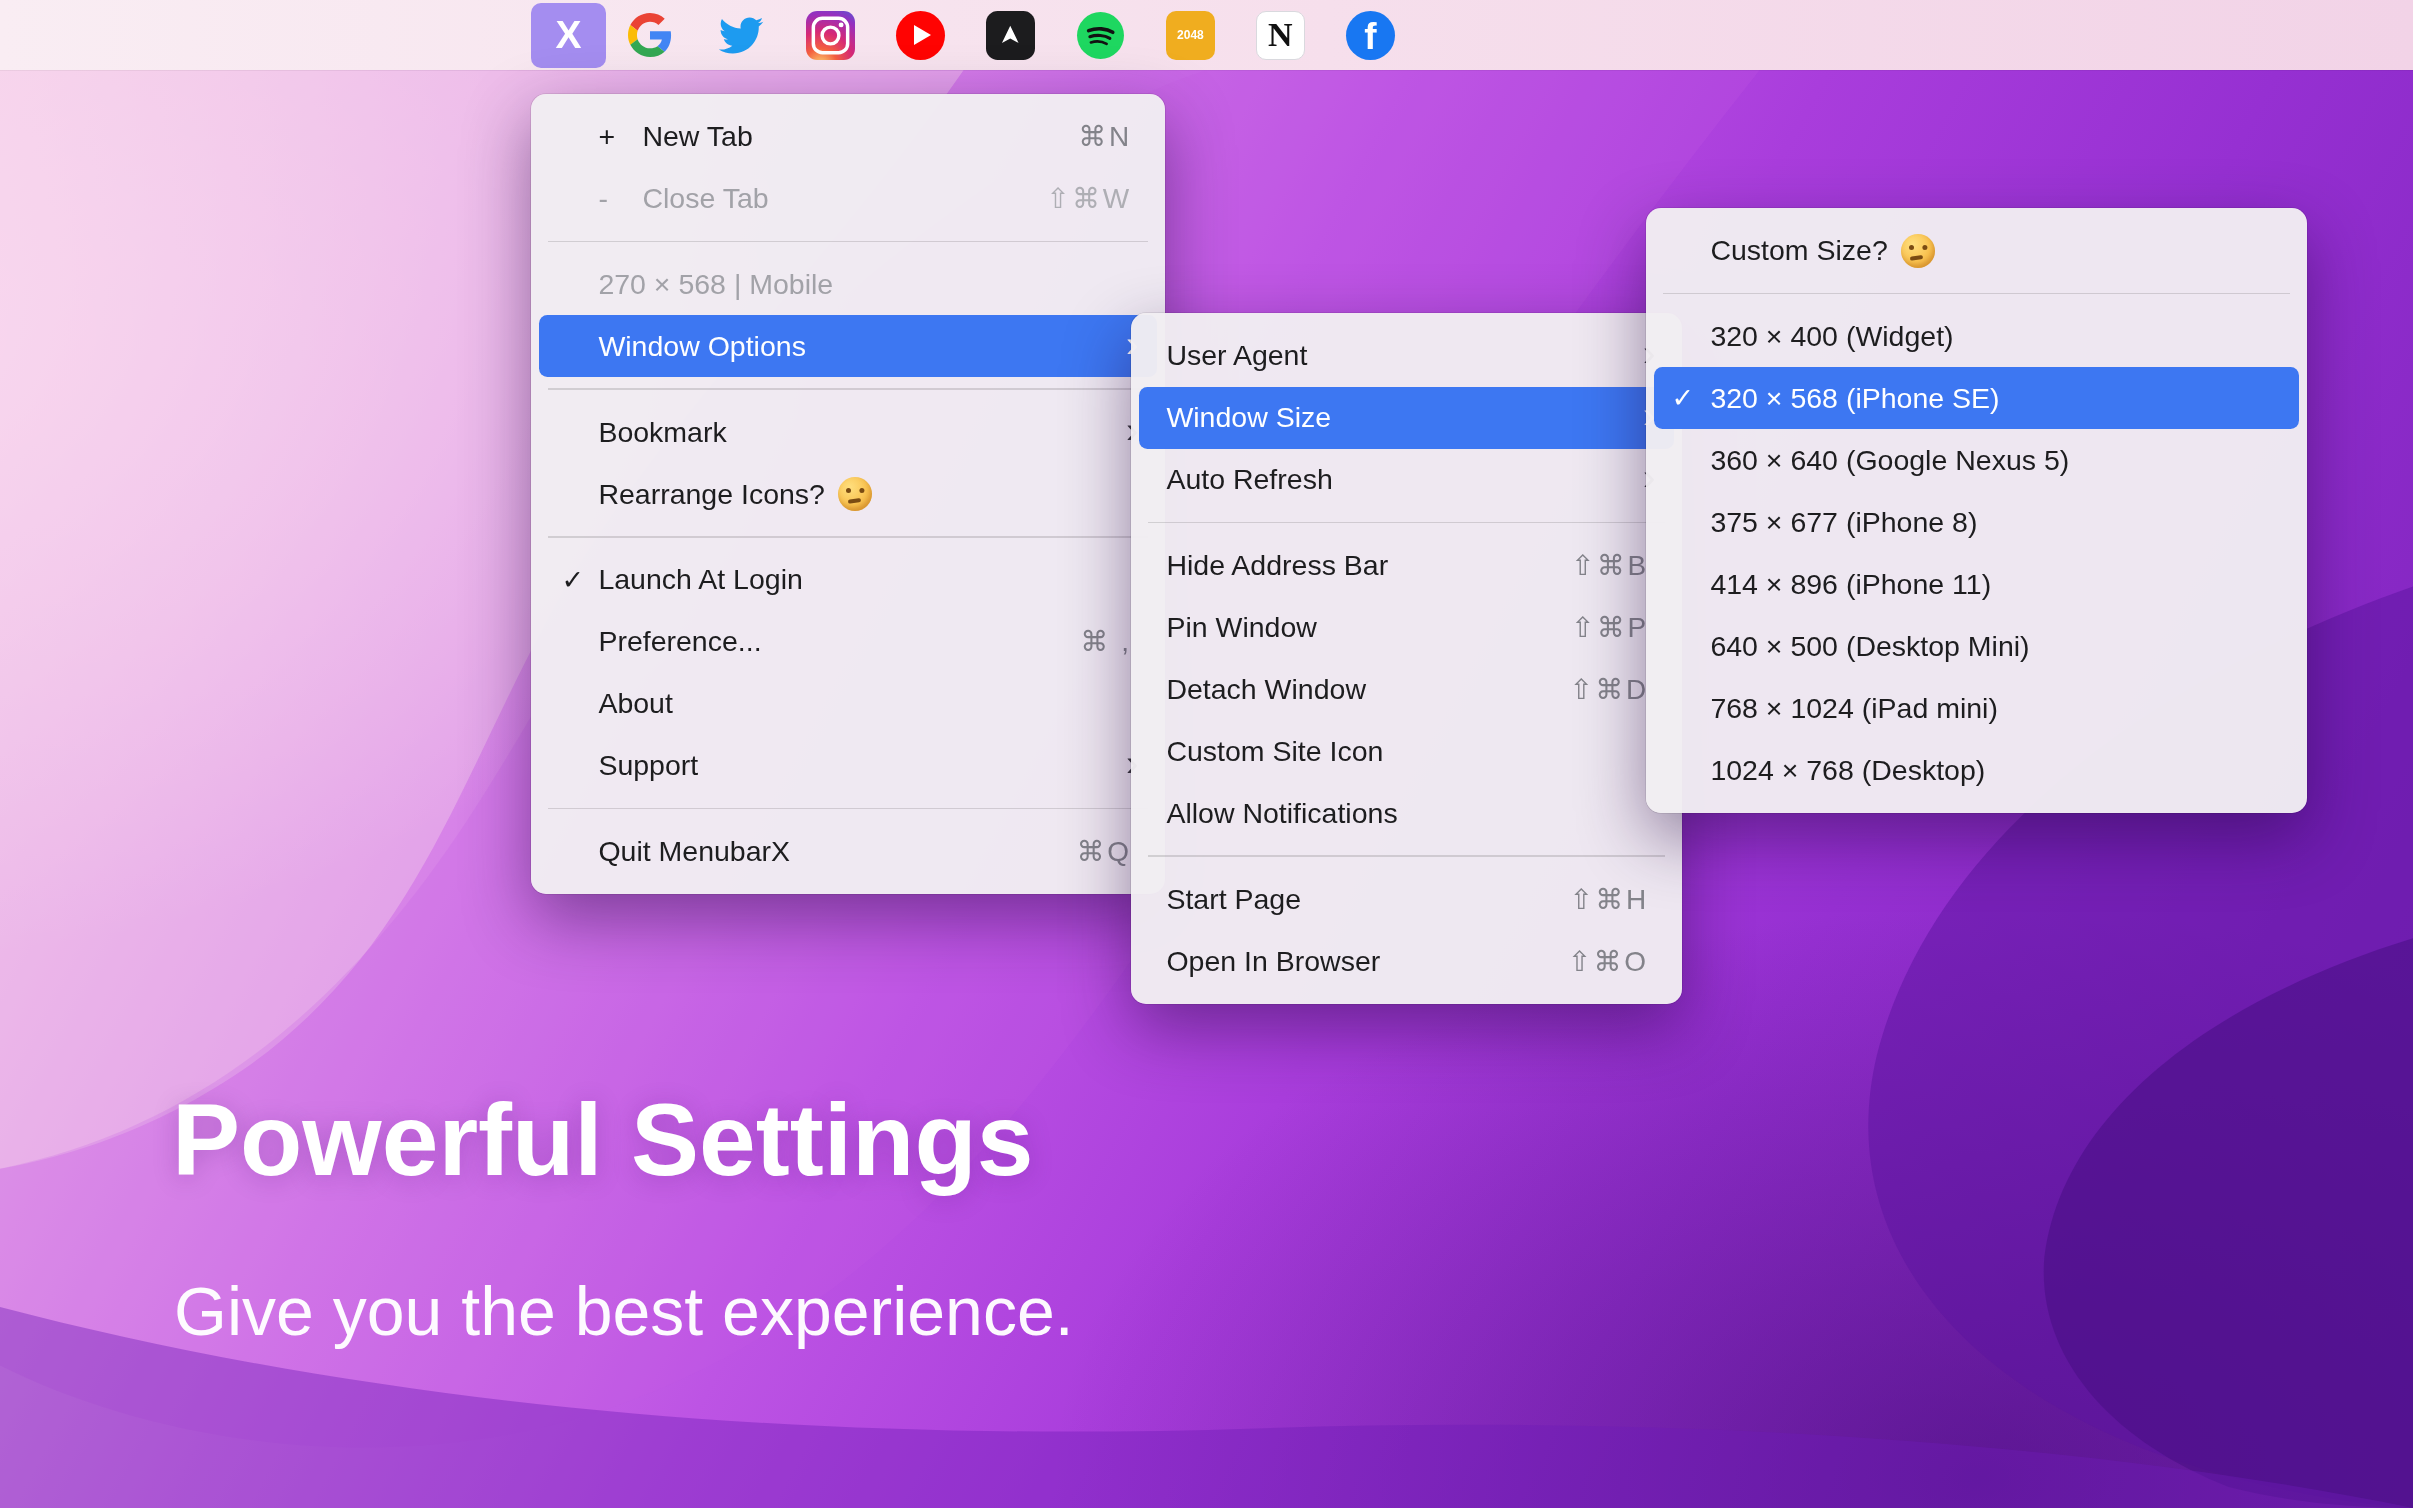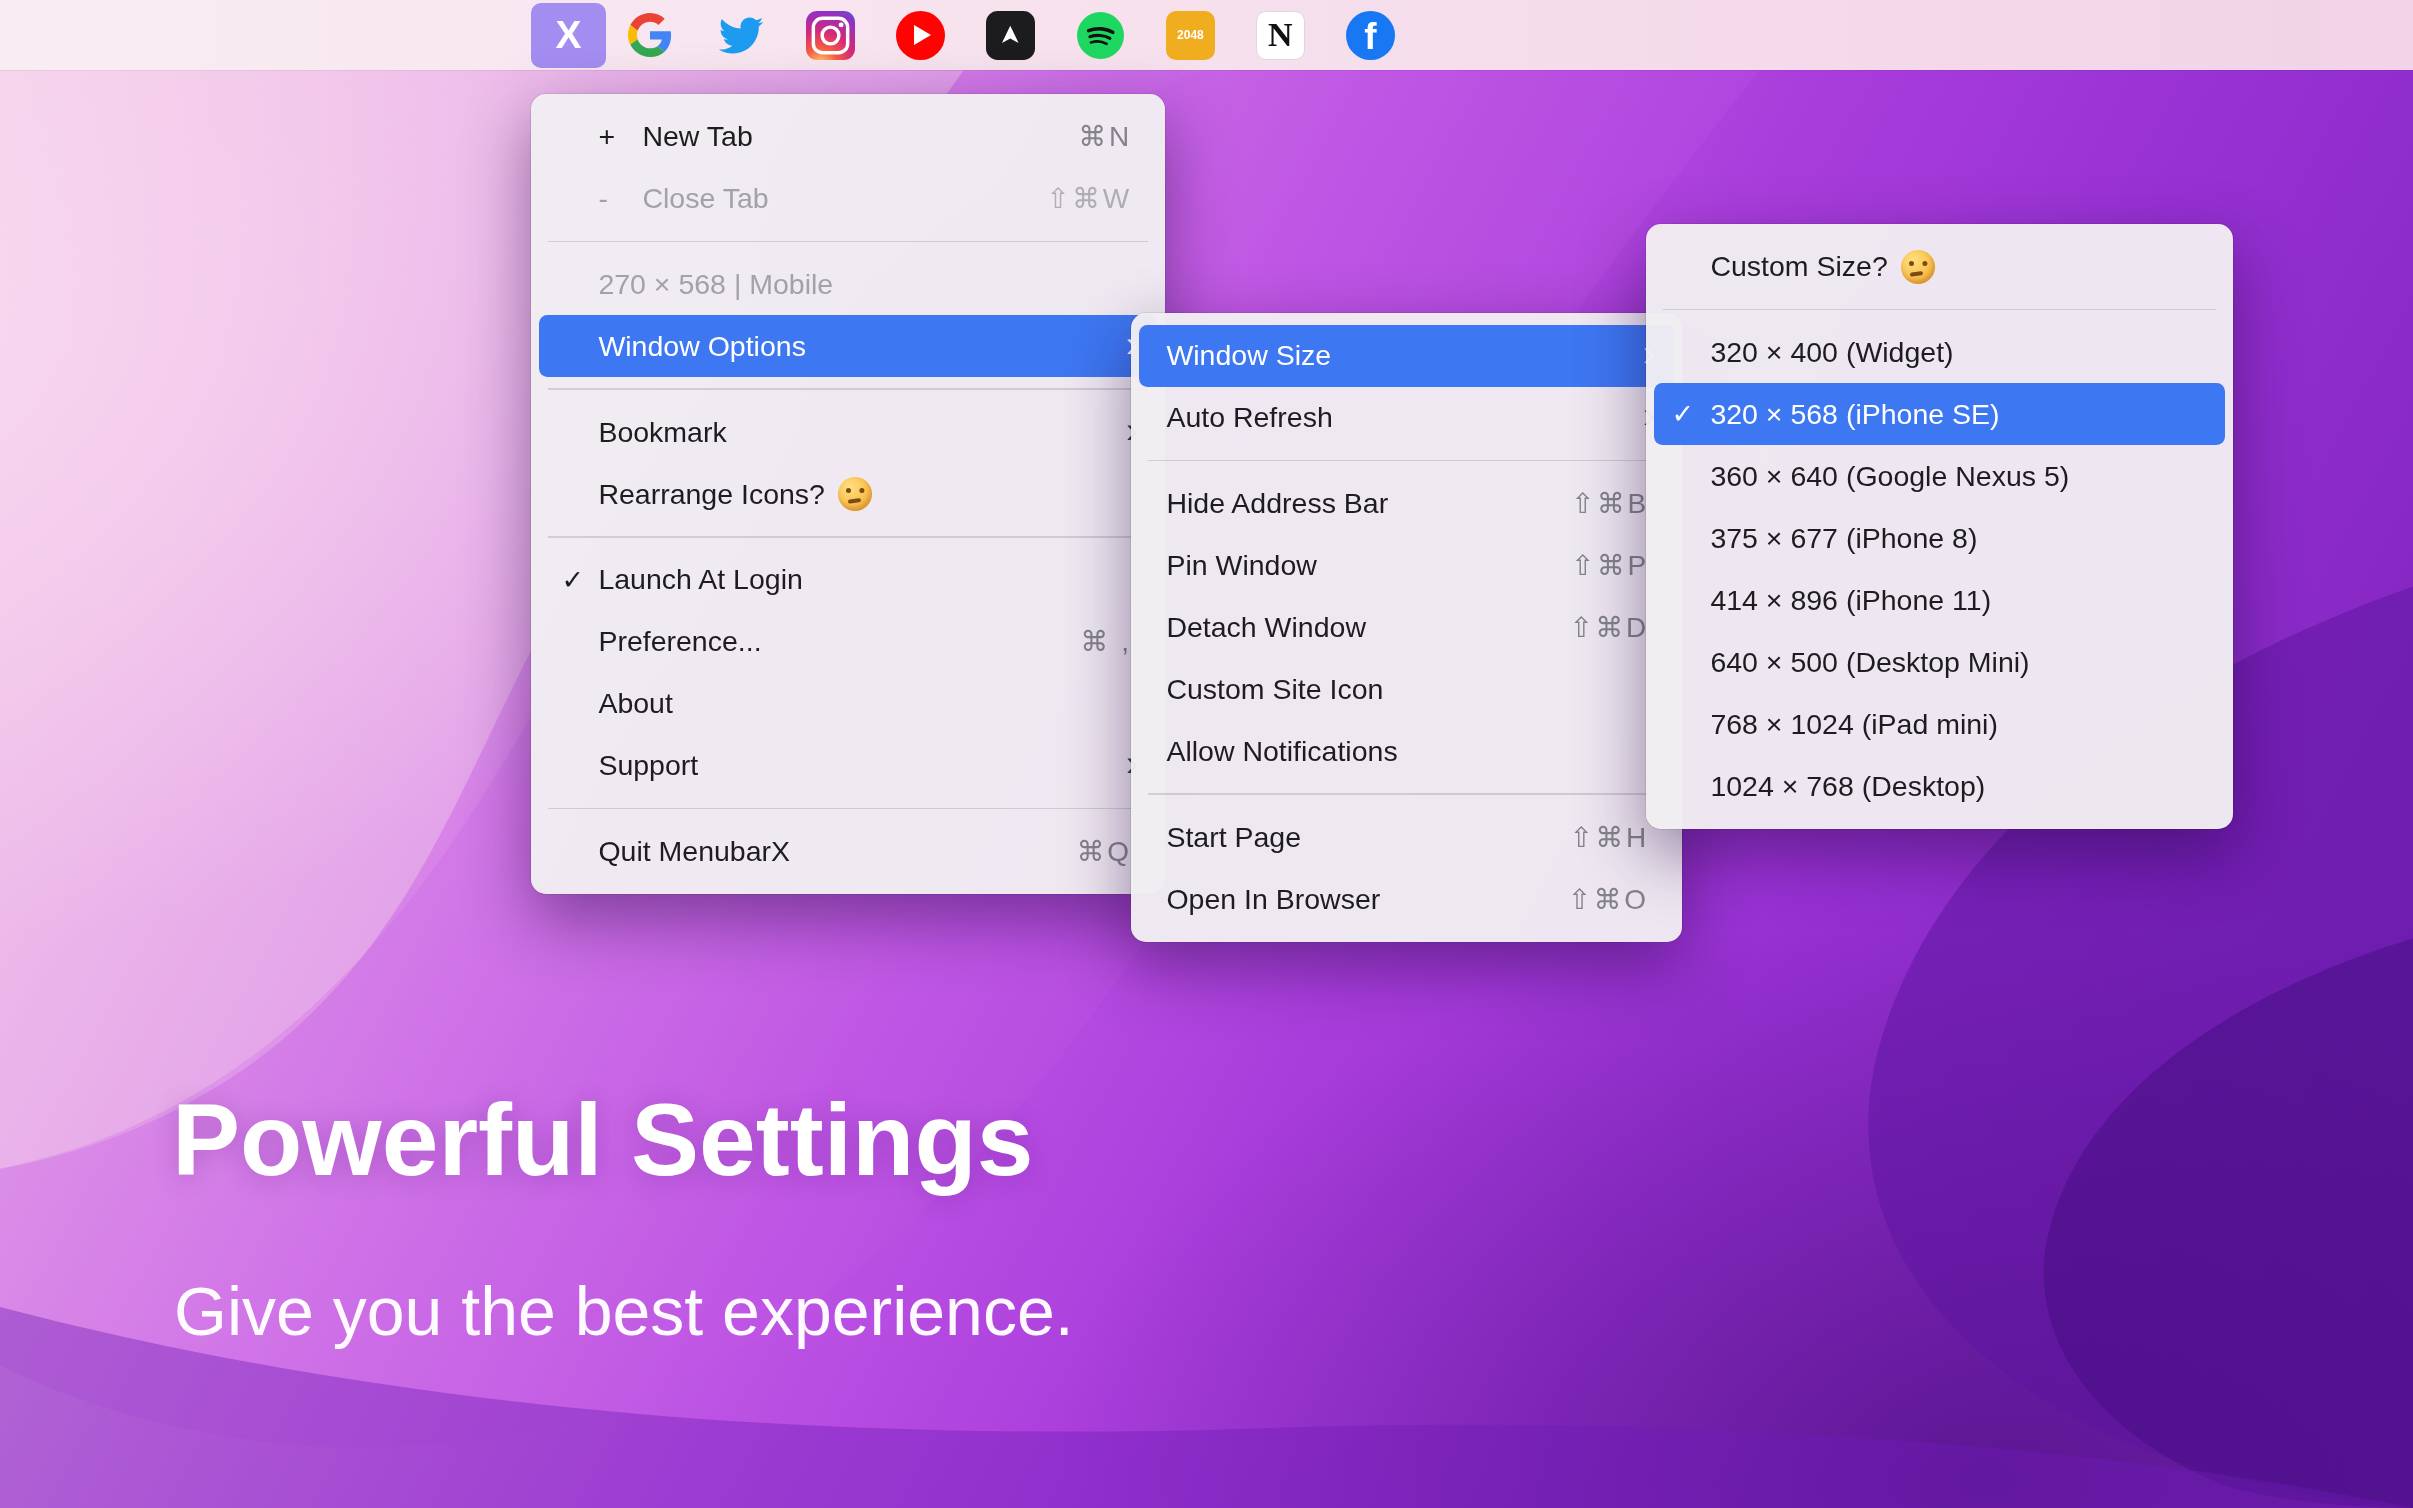--- a/index.html
+++ b/index.html
@@ -29,21 +29,21 @@
   .notion-n{font-family:"Liberation Serif","DejaVu Serif",serif;font-weight:700;font-size:34px;color:#111;}
   .fb-circle{width:49px;height:49px;border-radius:50%;background:#1877f2;display:flex;align-items:center;justify-content:center;}
   .fb-f{color:#fff;font-weight:700;font-size:37px;transform:translateY(1.7px);}
 
   
   .menu{position:absolute;background:rgba(241,237,242,0.97);border-radius:15px;padding:11.7px 0;
     box-shadow:0 0 0 0.8px rgba(0,0,0,0.10),0 25px 67px rgba(30,5,60,0.45);
     color:#1d1d1f;font-size:28.5px;}
   #menu-main{left:531px;top:94px;width:634px;z-index:10;}
   #menu-window-options{left:1131px;top:313px;width:551px;z-index:11;}
-  #menu-window-size{left:1646px;top:224px;width:587px;z-index:12;text-align:right;}
+  #menu-window-size{left:1646px;top:208px;width:661px;z-index:12;text-align:right;}
   .row{height:62px;display:flex;align-items:center;margin:0 8.4px;padding:0 25px 0 59px;border-radius:8.4px;position:relative;}
   #menu-window-options .row{padding-left:27px;}
   #menu-window-size .row{padding-left:56px;}
   .row .check{position:absolute;left:22px;font-size:27px;font-weight:600;color:#1d1d1f;}
   #menu-window-size .row .check{left:17px;}
   .prefix{display:inline-block;width:44px;}
   .lbl{white-space:nowrap;}
   .right{margin-left:auto;}
   .short{color:#83838a;letter-spacing:2.5px;font-size:28px;white-space:nowrap;}
   .arrow{font-size:37px;line-height:1;margin-right:-6.7px;color:#3a3a3c;transform:translateY(-2.5px);}
@@ -189,20 +189,24 @@
       <span class="lbl">Support</span>
       <span class="right arrow">›</span>
     </div>
     <div class="sep"></div>
     <div class="row">
       <span class="lbl">Quit MenubarX</span>
       <span class="right short">⌘Q</span>
     </div>
   </div>
 <div class="menu" id="menu-window-options">
+    <div class="row">
+      <span class="lbl">User Agent</span>
+      <span class="right arrow">›</span>
+    </div>
     <div class="row hl">
       <span class="lbl">Window Size</span>
       <span class="right arrow">›</span>
     </div>
     <div class="row">
       <span class="lbl">Auto Refresh</span>
       <span class="right arrow">›</span>
     </div>
     <div class="sep"></div>
     <div class="row">

